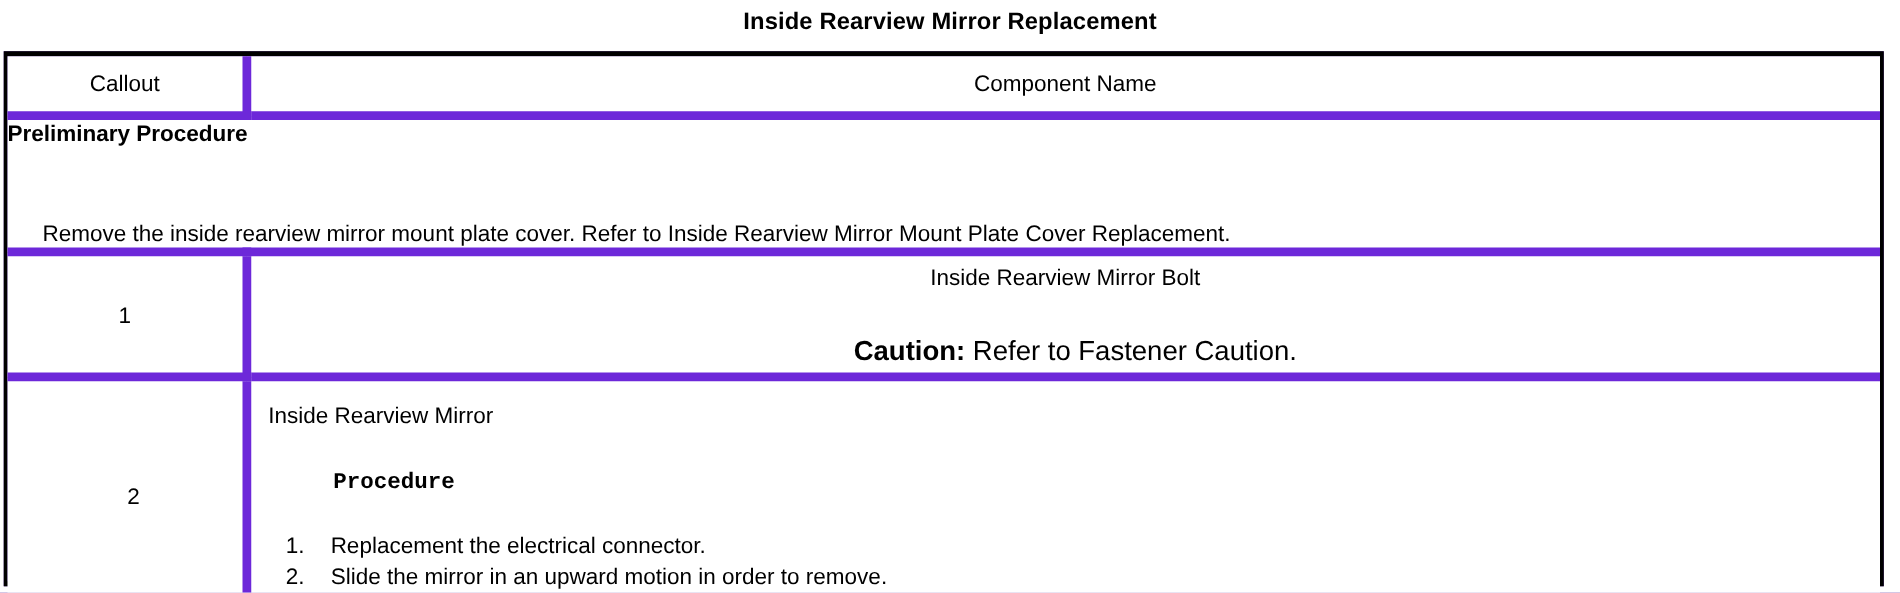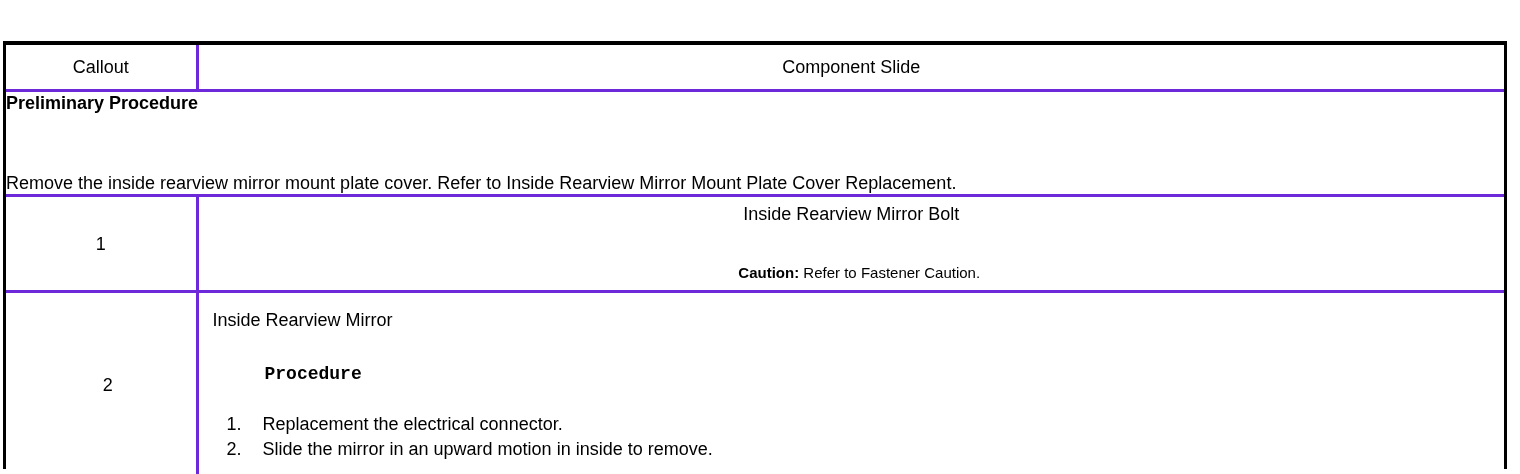--- a/index.html
+++ b/index.html
@@ -43,21 +43,21 @@
     box-sizing: border-box;
     background: #4c1d95;
   }
   table.proc {
     width: 100%;
     height: 100%;
     border-collapse: collapse;
     table-layout: fixed;
   }
   table.proc td, table.proc th {
-    border: 3px solid #6d28d9;
+    border: 7px solid #6d28d9;
     padding: 0;
     vertical-align: middle;
     font-weight: normal;
     background: #fff;
   }
   table.proc tr:first-child th {
     border-top: none;
   }
   table.proc td:first-child, table.proc th:first-child {
     border-left: none;
@@ -89,20 +89,21 @@
   }
   .prelim-title {
     font-size: 18px;
     font-weight: bold;
     line-height: 22px;
   }
   .prelim-text {
     font-size: 18px;
     line-height: 22px;
     margin-top: 58px;
+    padding-left: 28px;
   }
 
   .callout-cell {
     text-align: center;
     font-size: 18px;
     line-height: 22px;
     vertical-align: middle;
   }
 
   .comp-cell {
@@ -112,21 +113,21 @@
     line-height: 22px;
   }
   .row1-cell { height: 93px; text-align: center; }
   .row2-cell { height: 184px; }
 
   .comp-name {
     font-size: 18px;
     line-height: 22px;
   }
   .caution-line {
-    font-size: 15px;
+    font-size: 22px;
     line-height: 22px;
     margin-top: 37px;
     padding-left: 16px;
   }
   .caution-label {
     font-weight: bold;
   }
   .proc-heading {
     font-size: 18px;
     font-weight: bold;
@@ -150,31 +151,32 @@
     position: absolute;
     left: 14px;
     top: 0;
   }
 </style>
 </head>
 <body>
 
 <div class="page">
 
+  <div class="doc-title">Inside Rearview Mirror Replacement</div>
 
   <div class="table-wrap">
     <table class="proc">
       <colgroup>
         <col class="col-callout">
         <col>
       </colgroup>
       <tbody>
         <tr class="hdr-row">
           <th class="hdr-cell">Callout</th>
-          <th class="hdr-cell">Component Slide</th>
+          <th class="hdr-cell">Component Name</th>
         </tr>
 
         <tr>
           <td class="prelim-cell" colspan="2">
             <div class="prelim-title">Preliminary Procedure</div>
             <div class="prelim-text">Remove the inside rearview mirror mount plate cover. Refer to Inside Rearview Mirror Mount Plate Cover Replacement.</div>
           </td>
         </tr>
 
         <tr>
@@ -190,21 +192,21 @@
         <tr>
           <td class="callout-cell">2</td>
           <td class="comp-cell row2-cell">
             <div class="comp-name">Inside Rearview Mirror</div>
             <div class="proc-heading">Procedure</div>
             <ol class="steps">
               <li>
                 <span class="num">1.</span><span>Replacement the electrical connector.</span>
               </li>
               <li>
-                <span class="num">2.</span><span>Slide the mirror in an upward motion in inside to remove.</span>
+                <span class="num">2.</span><span>Slide the mirror in an upward motion in order to remove.</span>
               </li>
             </ol>
           </td>
         </tr>
       </tbody>
     </table>
   </div>
 
 </div>
 

